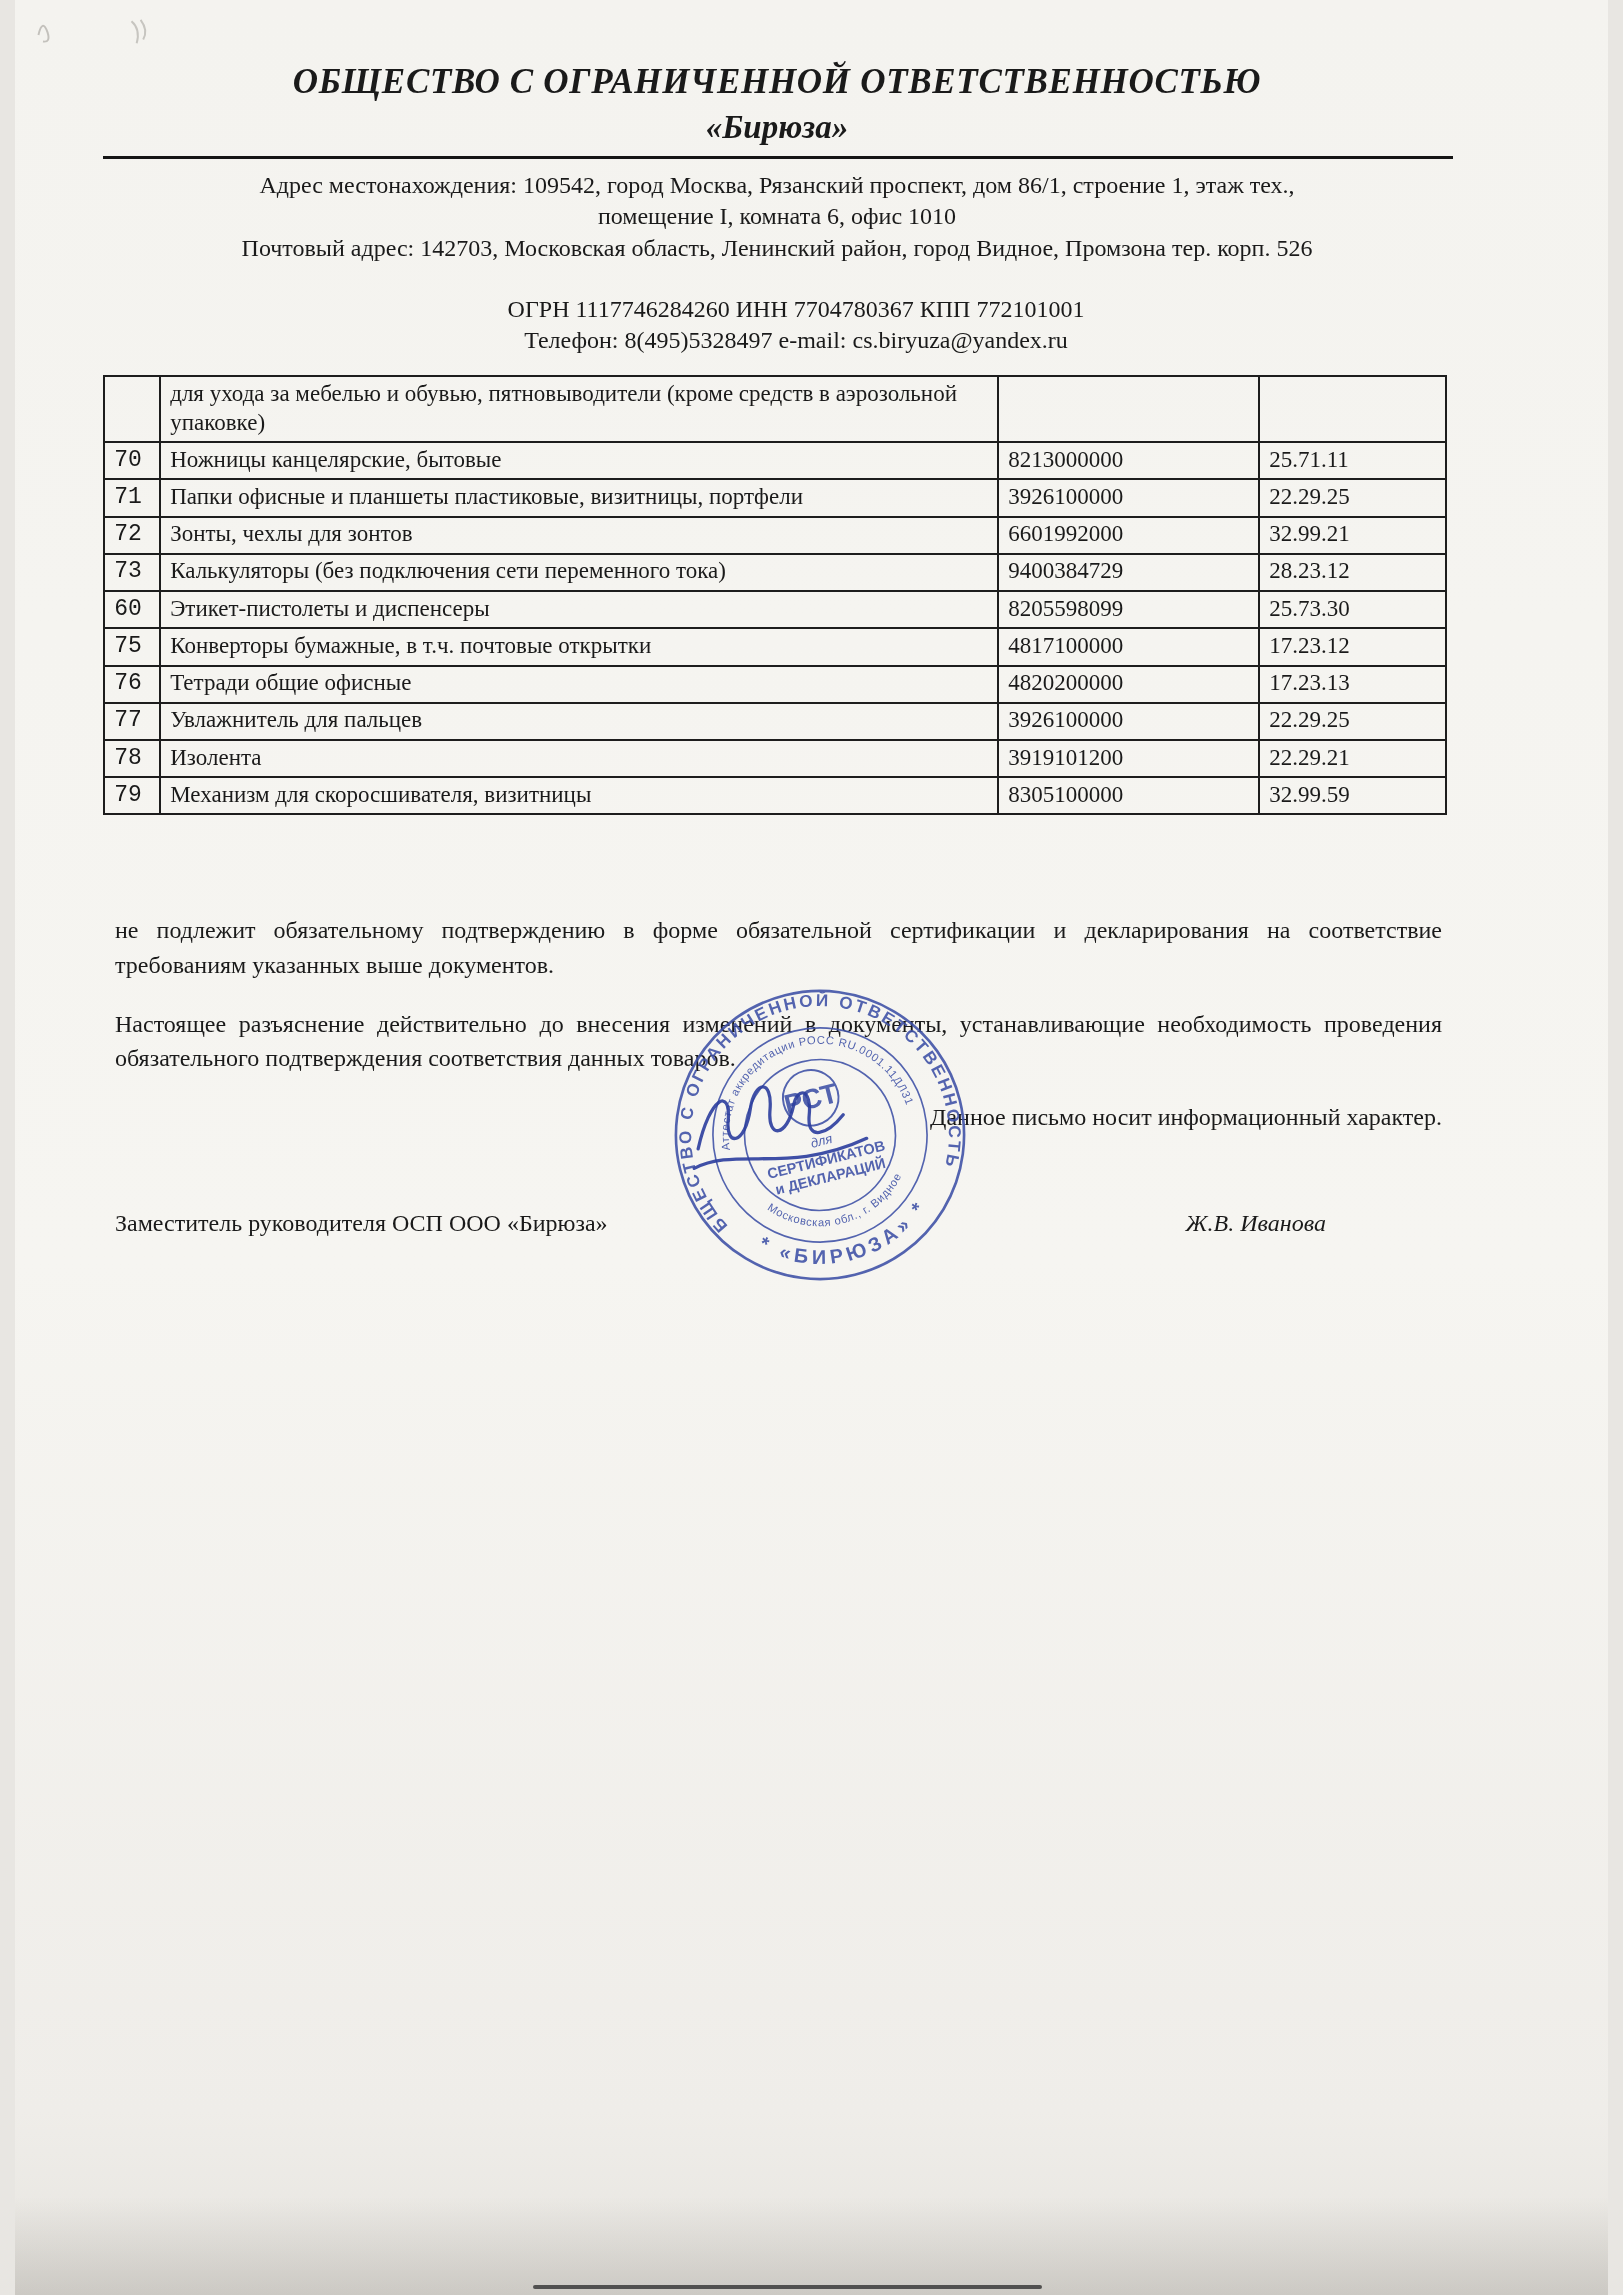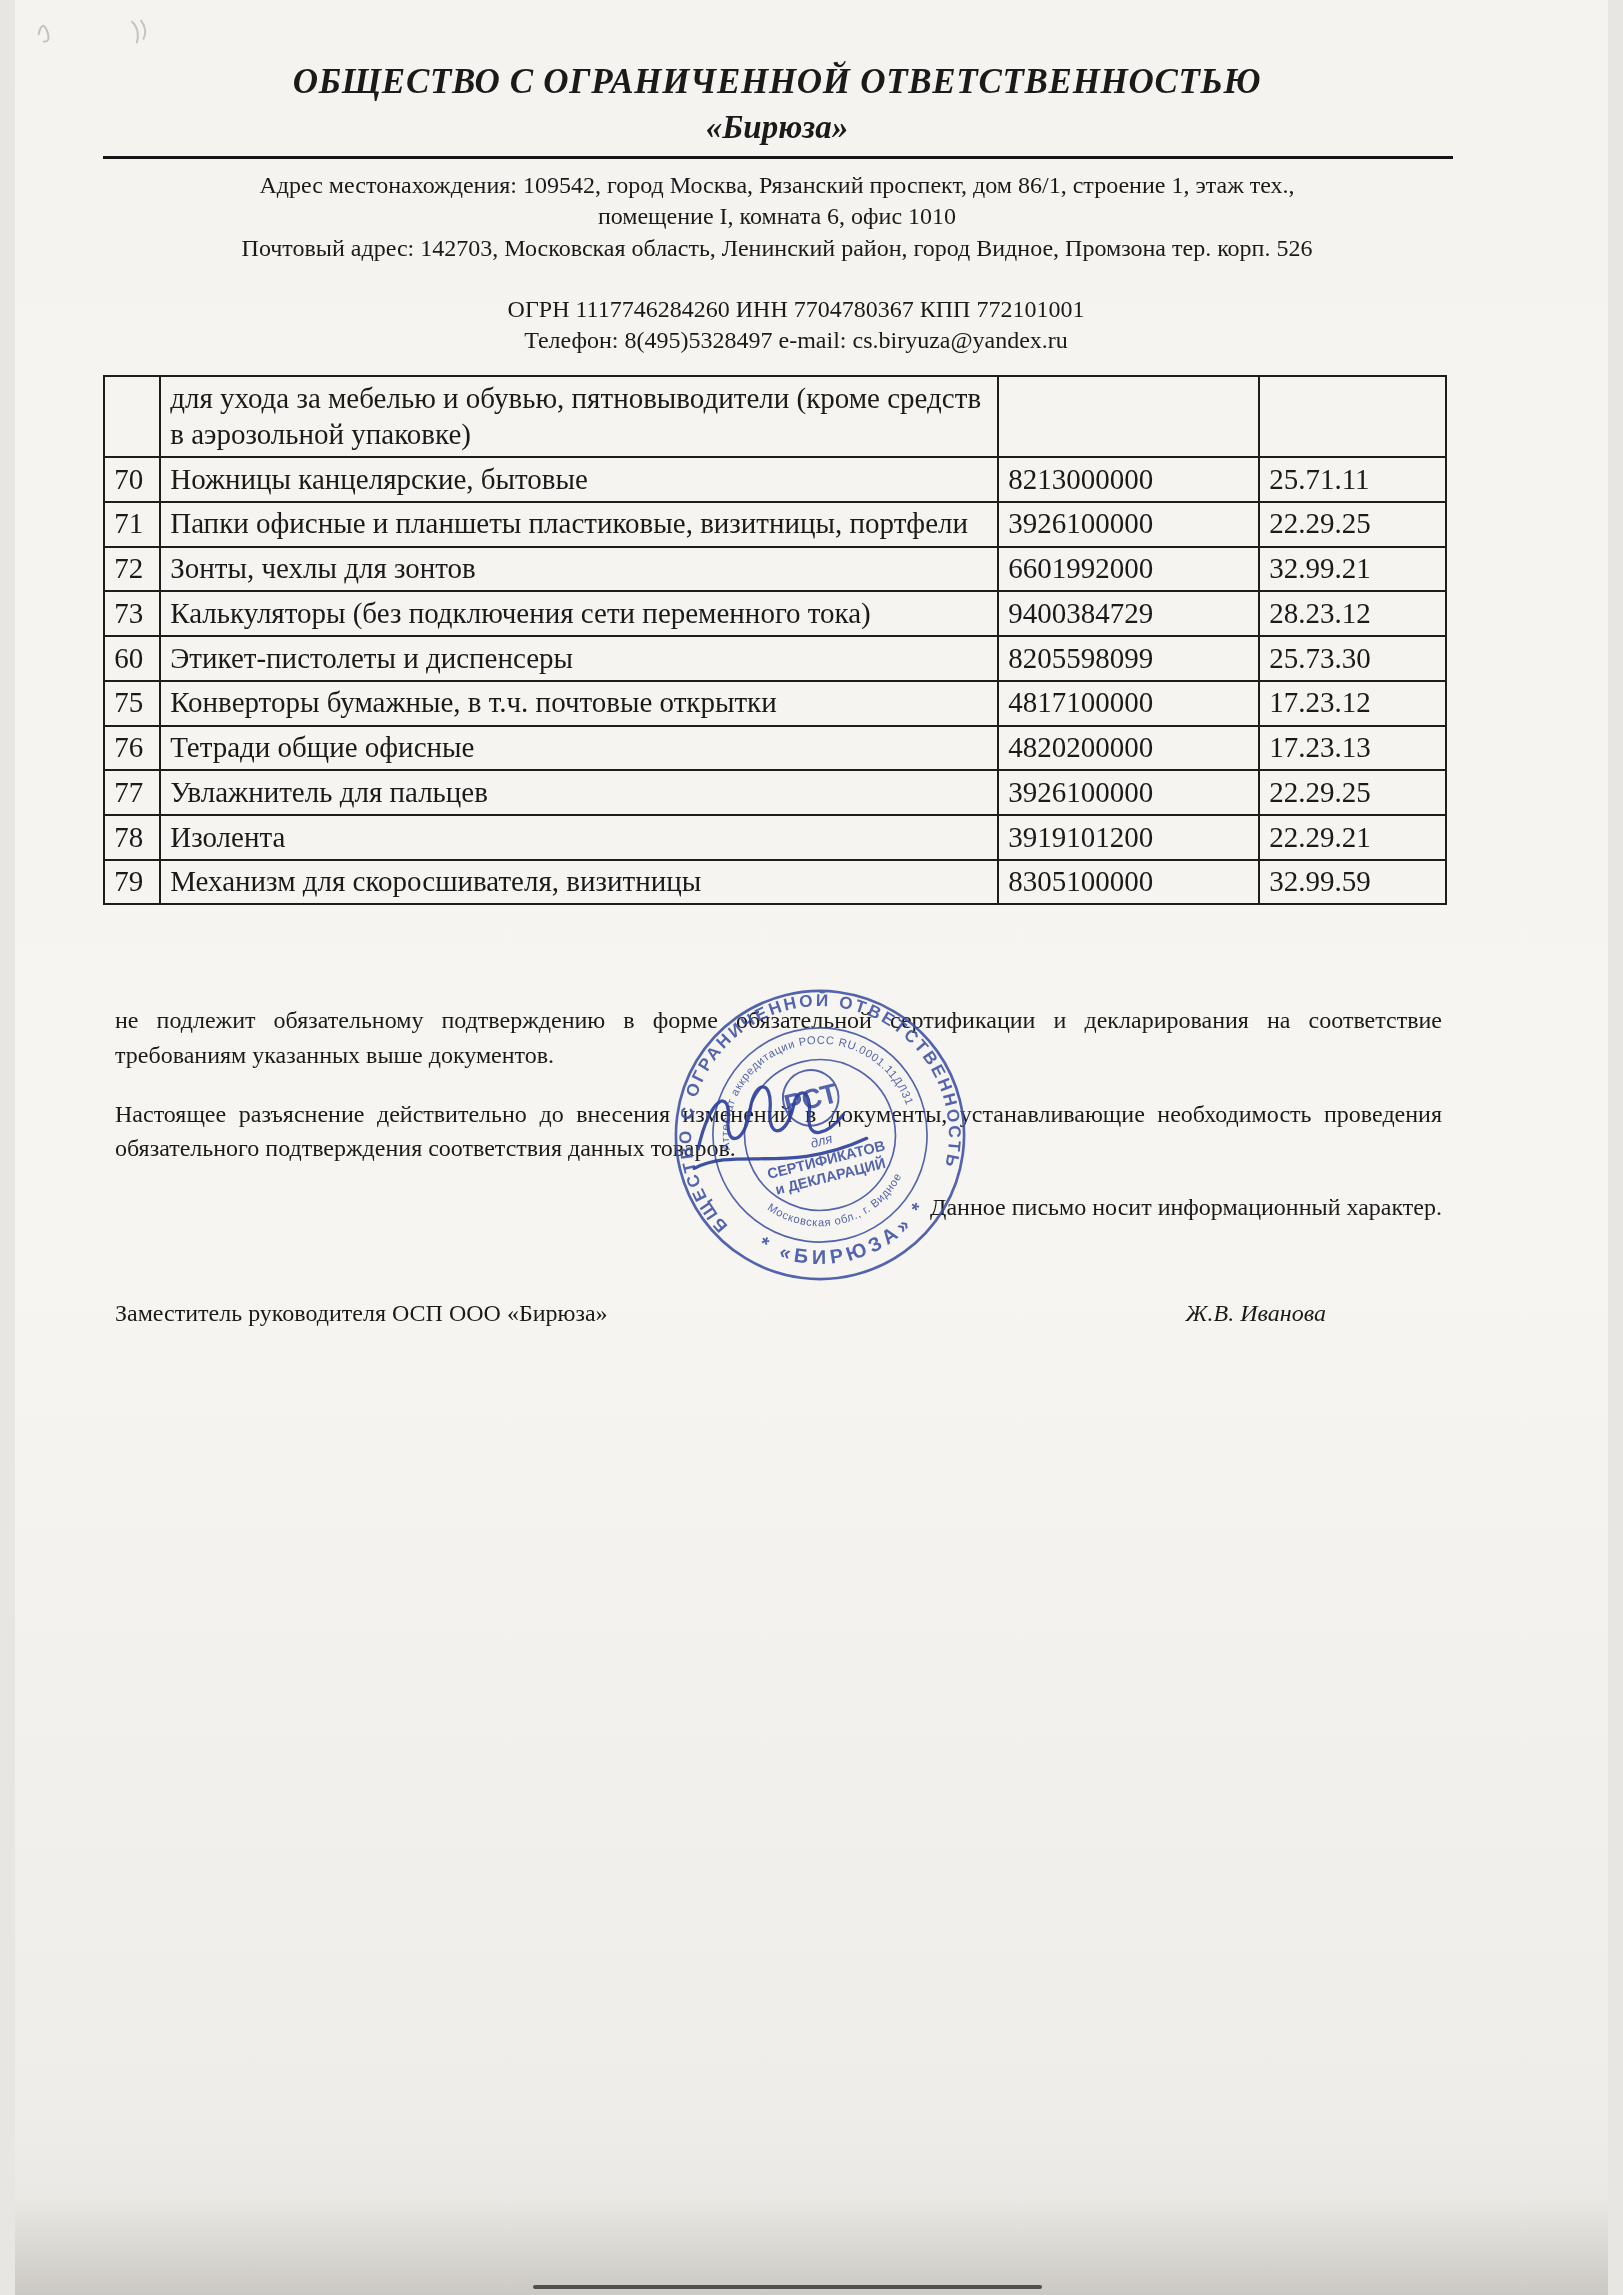--- a/index.html
+++ b/index.html
@@ -21,30 +21,30 @@
   .title-rule { margin:10.5px 0 0 88px; width:1350px; border-top:3.3px solid #151515; }
 
   .addr-block { margin-top:10.5px; text-align:center; font-size:24px; line-height:1.32; }
   .reg-block  { margin-top:29px; text-align:center; font-size:24px; line-height:1.32;padding-left:38px; }
 
   table.goods {
     margin:18.3px 0 0 88px;
     width:1342px;
     border-collapse:collapse;
     table-layout:fixed;
-    font-size:29px;
+    font-size:23px;
     border-radius:6px;
   }
   table.goods td {
     border:2px solid #1d1d1d;
     padding:2.6px 7.9px 3.9px 9.2px;
     vertical-align:top;
     line-height:1.25;
   }
-  td.c-num  { padding-left:6.5px; }
+  td.c-num  { padding-left:6.5px;font-family:Liberation Mono, monospace; }
   td.c-desc { }
   td.c-code { }
   td.c-okpd { }
 
   .body-text { margin:98px 0 0 100px; width:1327px; font-size:24px; line-height:1.42; text-align:justify; }
   .body-text p { margin:0 0 25px 0; }
   .body-text p.short { text-align:right; margin-top:10.5px; }
 
   .sig-row { margin:76px 0 0 100px; width:1327px; display:flex; align-items:center; font-size:24px; }
   .sig-name { margin-left:auto; margin-right:116px;font-style:italic; }

